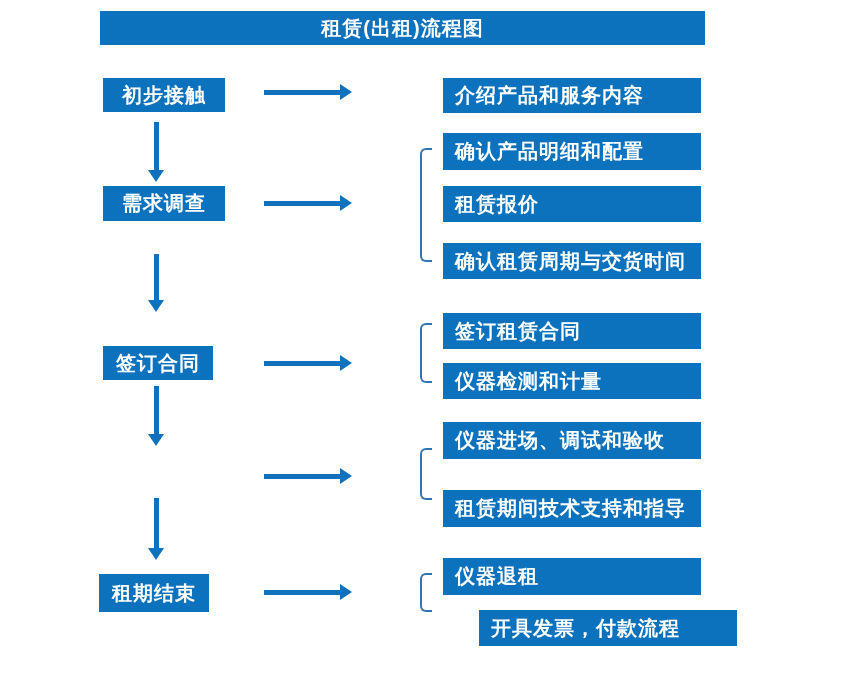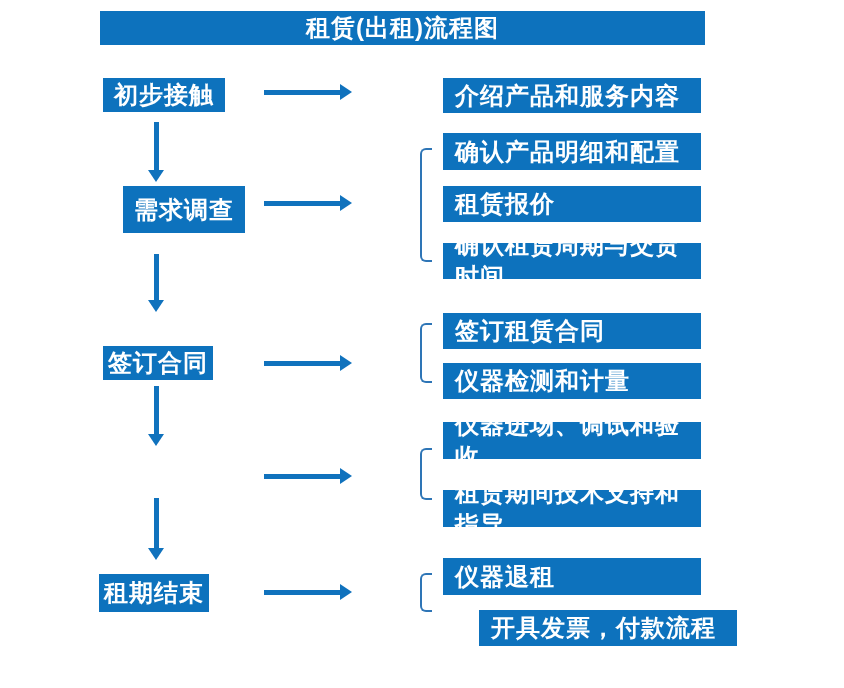--- a/index.html
+++ b/index.html
@@ -9,21 +9,21 @@
     height: 688px;
     background: #ffffff;
     font-family: "Liberation Sans", sans-serif;
     overflow: hidden;
   }
   .box {
     position: absolute;
     background: #0d72bd;
     color: #ffffff;
     font-weight: bold;
-    font-size: 24px;
+    font-size: 20px;
     letter-spacing: 1px;
     display: flex;
     align-items: center;
     box-sizing: border-box;
   }
   .title-bar { justify-content: center; }
   .step-box  { justify-content: center; }
   .output-box { padding-left: 12px; justify-content: flex-start; }
 
   
@@ -65,21 +65,21 @@
   }
 </style>
 </head>
 <body>
 
 <div class="canvas">
 
   <div class="box title-bar" style="left:100px; top:11px; width:605px; height:34px;">租赁(出租)流程图</div>
 
   <div class="box step-box" style="left:103px; top:78px;  width:122px; height:34px;">初步接触</div>
-  <div class="box step-box" style="left:103px; top:186px; width:122px; height:47px;margin-left:20px;">需求调查</div>
+  <div class="box step-box" style="left:103px; top:186px; width:122px; height:35px;">需求调查</div>
   <div class="box step-box" style="left:103px; top:346px; width:110px; height:34px;">签订合同</div>
   <div class="box step-box" style="left:99px;  top:574px; width:110px; height:38px;">租期结束</div>
 
   <div class="v-arrow" style="top:122px; height:60px;">
     <div class="shaft"></div>
     <div class="head"></div>
   </div>
   <div class="v-arrow" style="top:254px; height:58px;">
     <div class="shaft"></div>
     <div class="head"></div>

